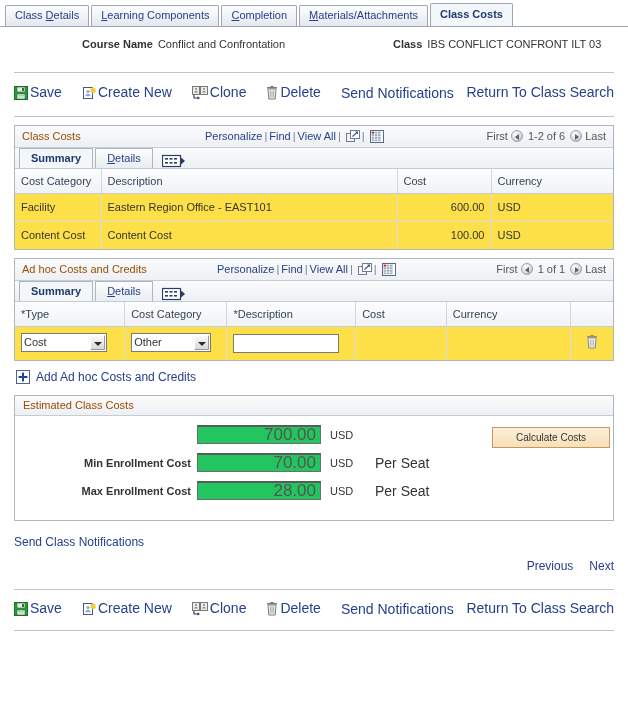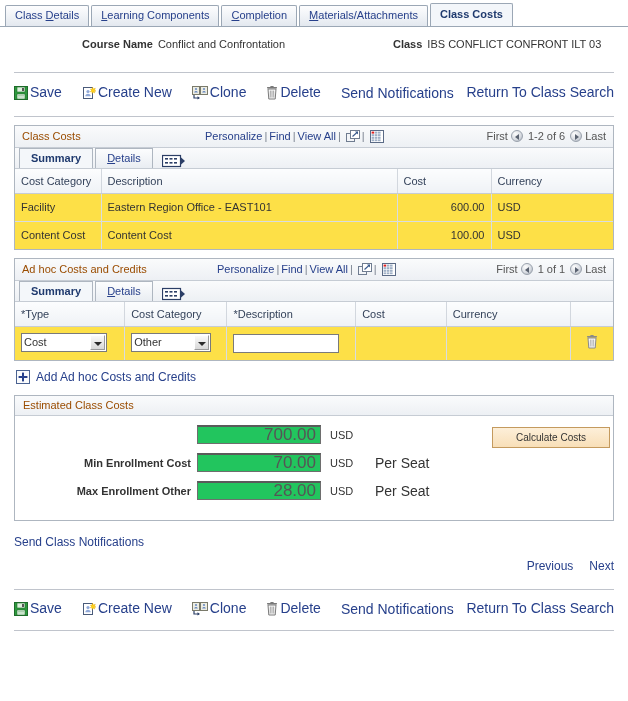--- a/index.html
+++ b/index.html
@@ -612,21 +612,21 @@
       <div class="frow">
         <span class="flabel-wrap">Min Enrollment Cost</span>
         <span class="fctl">
           <input class="psdisp" type="text" readonly="" value="70.00" style="">
         </span>
         <span class="funit">USD</span>
         <span class="fper">Per Seat</span>
       </div>
 
       <div class="frow">
-        <span class="flabel-wrap">Max Enrollment Other</span>
+        <span class="flabel-wrap">Max Enrollment Cost</span>
         <span class="fctl">
           <input class="psdisp" type="text" readonly="" value="28.00" style="">
         </span>
         <span class="funit">USD</span>
         <span class="fper">Per Seat</span>
       </div>
 
     </div>
   </div>
 

